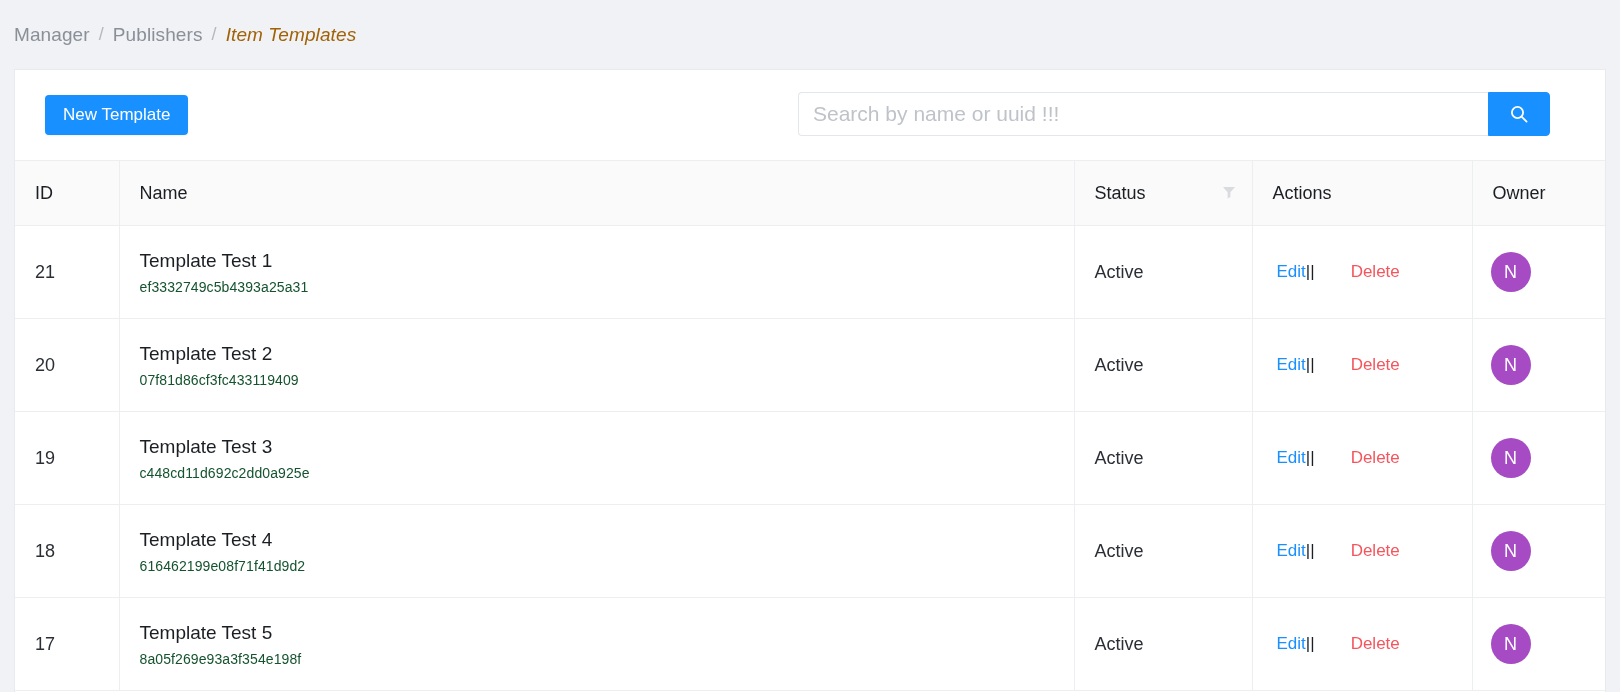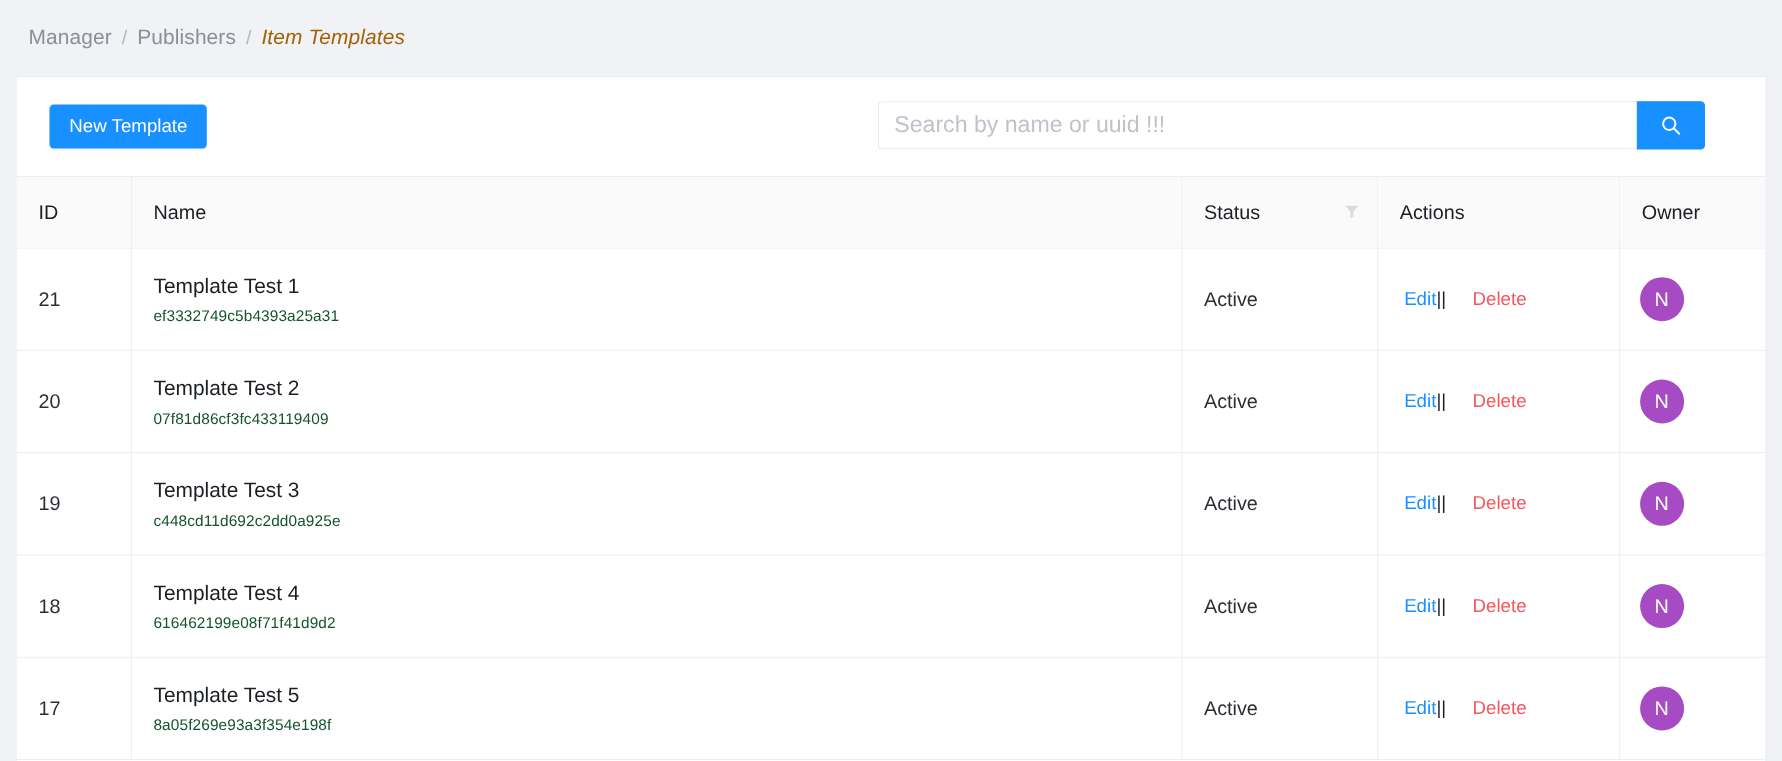--- a/index.html
+++ b/index.html
@@ -23,21 +23,20 @@
     background: #f0f2f5;
     display: flex;
     align-items: center;
     padding: 0 0 0 14px;
   }
   .breadcrumb {
     display: flex;
     align-items: center;
     font-size: 19px;
     letter-spacing: .1px;
-    margin-left: 12px;
   }
   .bc-item {
     color: #8a8f98;
     text-decoration: none;
   }
   .bc-item.current {
     color: #a16207;
     font-style: italic;
   }
   .bc-sep {
@@ -182,21 +181,21 @@
     align-items: center;
     gap: 0;
     padding-left: 4px;
   }
   .act-link {
     font-size: 17px;
     text-decoration: none;
     cursor: pointer;
   }
   .act-edit { color: #1890ff; }
-  .act-delete { color: #f5555c; padding-left: 24px; text-align: right; }
+  .act-delete { color: #f5555c; padding-left: 36px; text-align: right; }
   .act-sep { color: #1b1f24; font-size: 17px; }
 
   .owner-cell { padding-left: 18px !important; }
   .avatar {
     width: 40px;
     height: 40px;
     border-radius: 50%;
     background: #a64bc4;
     color: #ffffff;
     font-size: 18px;

